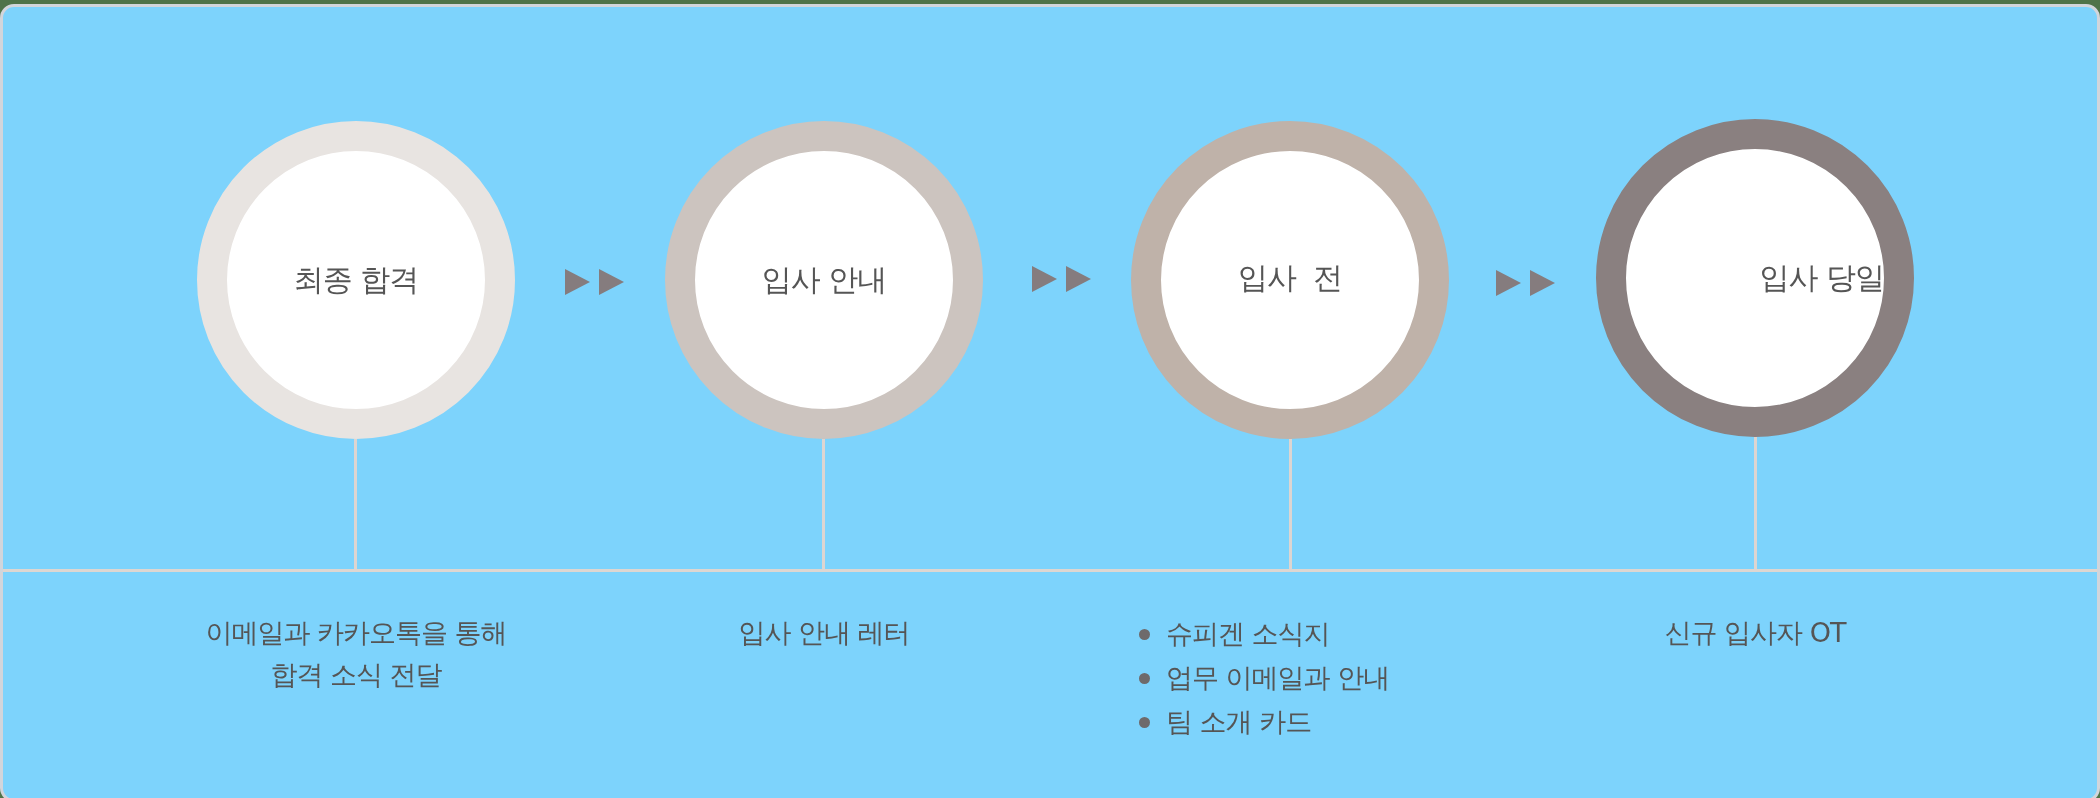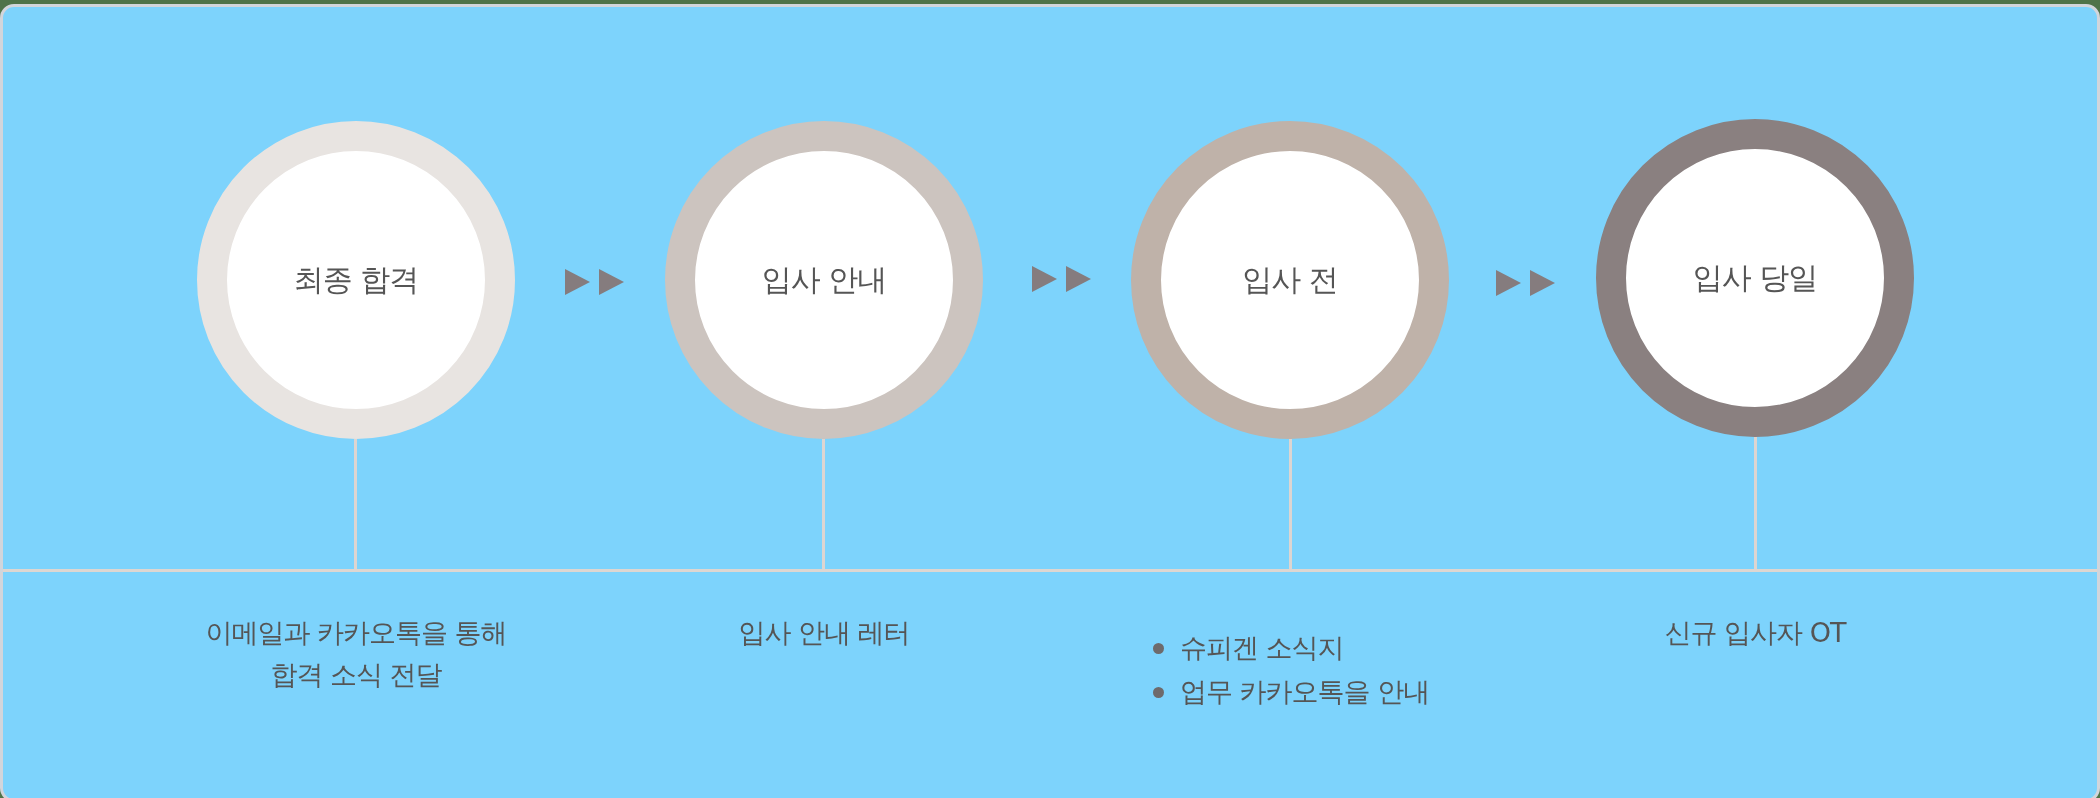--- a/index.html
+++ b/index.html
@@ -73,21 +73,21 @@
       color: #555555;
       font-size: 27px;
       line-height: 42px;
       letter-spacing: -1px;
       text-align: center;
       white-space: nowrap;
     }
     .desc-line { display: block; }
     .bullet-list {
       position: absolute;
-      margin: 14px;
+      margin: 0;
       padding: 0;
       list-style: none;
       color: #555555;
       font-size: 27px;
       line-height: 44px;
       letter-spacing: -1px;
       white-space: nowrap;
     }
     .bullet-item {
       display: flex;
@@ -120,31 +120,31 @@
   <div class="step-circle" style="left:662px; top:114px; border-color:#ccc4bf;">
     <span class="step-title">입사 안내</span>
   </div>
   <div class="connector" style="left:819px; top:432px; height:131px;"></div>
 
   <div class="arrow-pair" style="left:1029px; top:259px;">
     <span class="arrow-tri"></span>
     <span class="arrow-tri"></span>
   </div>
 
-  <div class="step-circle" style="left:1128px; top:114px; border-color:#bfb2a9;">
+  <div class="step-circle" style="left:1128px; top:114px; border-color:#bfb2a9;font-family:Liberation Mono, monospace;">
     <span class="step-title">입사 전</span>
   </div>
   <div class="connector" style="left:1286px; top:432px; height:131px;"></div>
 
   <div class="arrow-pair" style="left:1493px; top:263px;">
     <span class="arrow-tri"></span>
     <span class="arrow-tri"></span>
   </div>
 
-  <div class="step-circle" style="left:1593px; top:112px; border-color:#8a8080;">
+  <div class="step-circle" style="left:1593px; top:112px; border-color:#8a8080;align-items:flex-end;">
     <span class="step-title">입사 당일</span>
   </div>
   <div class="connector" style="left:1751px; top:430px; height:133px;"></div>
 
   <div class="baseline"></div>
 
   <div class="desc" style="left:621px; width:400px; top:605px;">
     <span class="desc-line">입사 안내 레터</span>
   </div>
 
@@ -153,21 +153,25 @@
     <span class="desc-line">합격 소식 전달</span>
   </div>
 
   <ul class="bullet-list" style="left:1136px; top:605px;">
     <li class="bullet-item">
       <span class="bullet-dot"></span>
       <span>슈피겐 소식지</span>
     </li>
     <li class="bullet-item">
       <span class="bullet-dot"></span>
-      <span>업무 카카오톡을 안내</span>
+      <span>업무 이메일과 안내</span>
+    </li>
+    <li class="bullet-item">
+      <span class="bullet-dot"></span>
+      <span>팀 소개 카드</span>
     </li>
   </ul>
 
   <div class="desc" style="left:1552px; width:400px; top:605px;text-align:center;">
     <span class="desc-line">신규 입사자 OT</span>
   </div>
 
 </div>
 
 </body></html>

